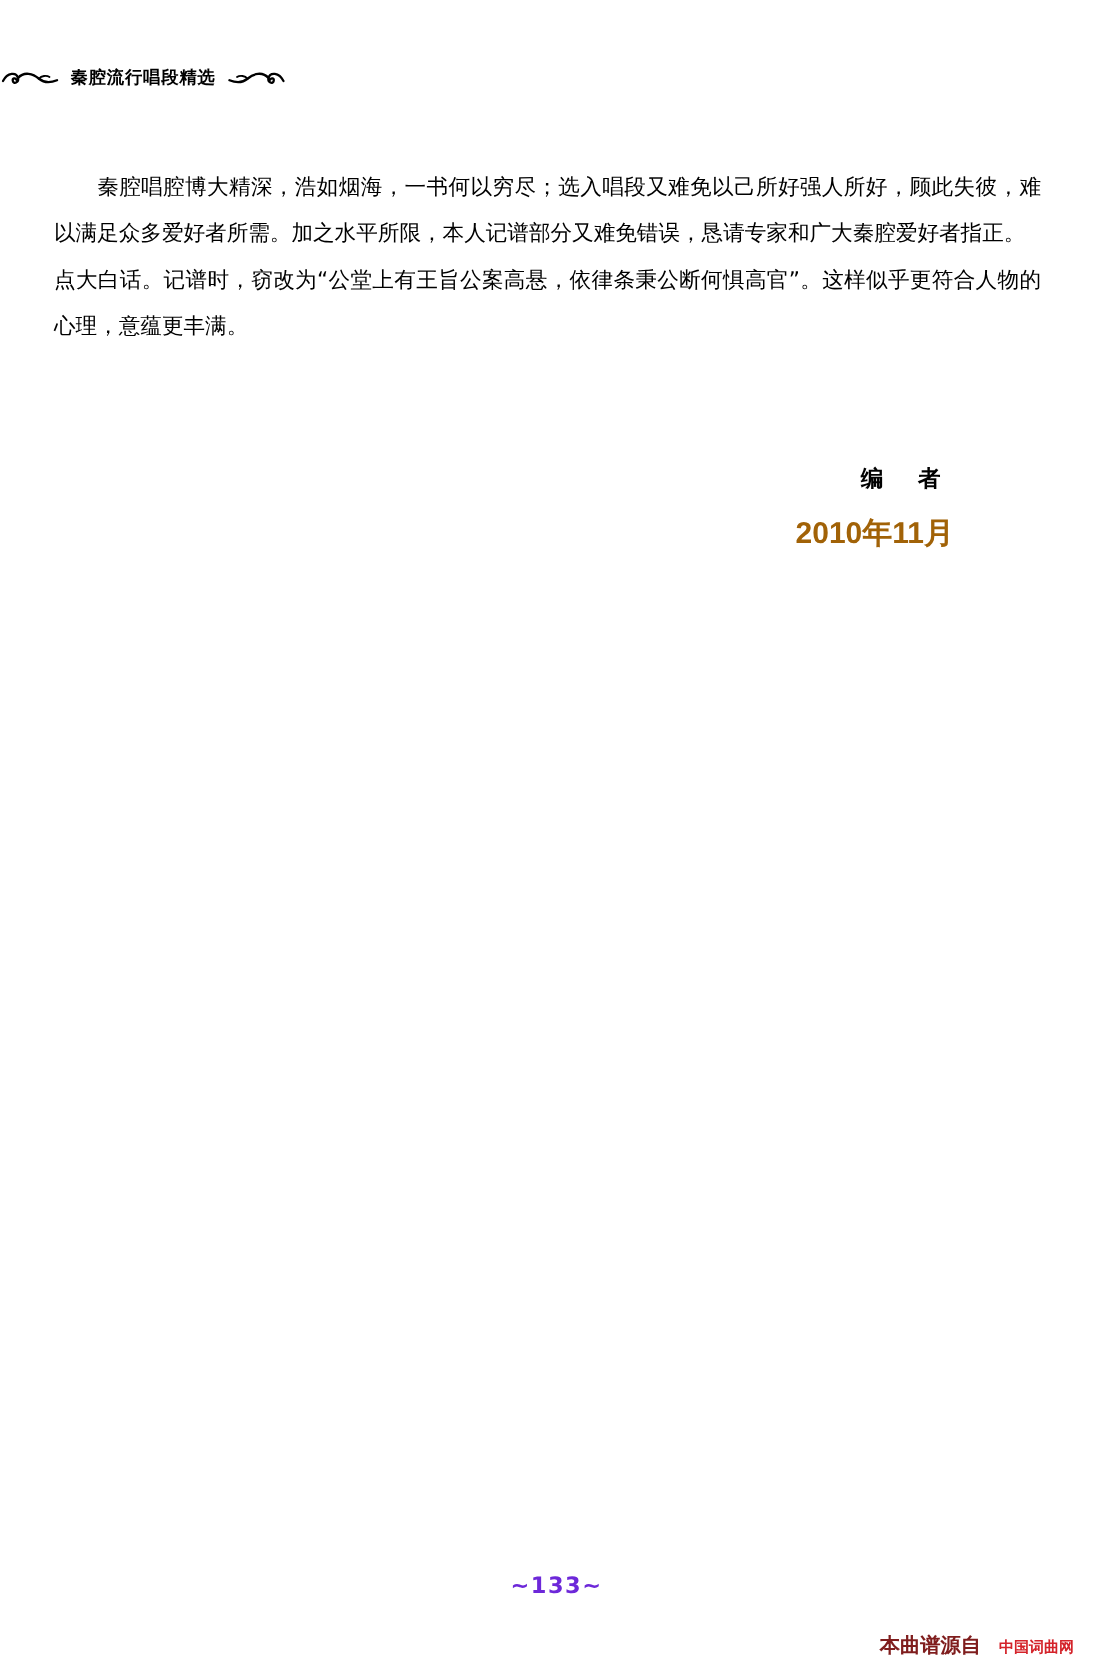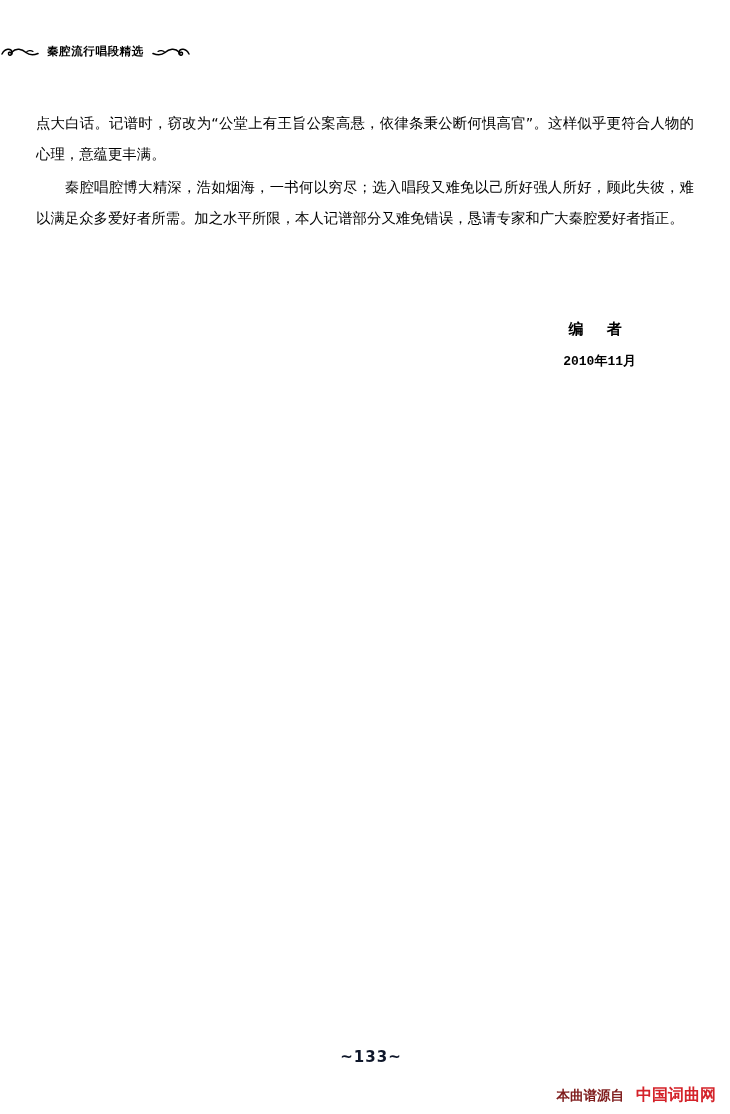--- a/index.html
+++ b/index.html
@@ -63,74 +63,74 @@
     margin: 0;
   }
   .para.indent {
     text-indent: 2em;
     margin-top: 2px;
   }
 
   
   .signoff {
     position: absolute;
-    top: 320px;
+    top: 310px;
     right: 94px;
-    text-align: center;
+    text-align: right;
   }
   .signoff-name {
     font-family: "DejaVu Sans", "Liberation Sans", sans-serif;
     font-size: 15px;
     font-weight: bold;
     letter-spacing: 9px;
     color: #000;
     white-space: nowrap;
   }
   .signoff-date {
-    font-family: Liberation Mono, monospace;
-    font-size: 13px;
+    font-family: Liberation Sans, sans-serif;
+    font-size: 20px;
     font-weight: bold;
-    color: #000000;
+    color: #a16207;
     margin-top: 13px;
     white-space: nowrap;
   }
 
   
   .page-number {
     position: absolute;
     top: 1048px;
     left: 12px;
     right: 0;
     text-align: center;
     font-family: "DejaVu Sans", "Liberation Sans", sans-serif;
     font-size: 15px;
     font-weight: bold;
     letter-spacing: 1px;
-    color: #0f172a;
+    color: #6d28d9;
   }
 
   
   .footer {
     position: absolute;
     bottom: 8px;
     right: 14px;
     display: flex;
     align-items: baseline;
     gap: 12px;
   }
   .footer-label {
     font-family: "DejaVu Sans", "Liberation Sans", sans-serif;
     font-size: 13.5px;
     font-weight: bold;
     color: #7f1d1d;
     white-space: nowrap;
   }
   .footer-link {
     font-family: "DejaVu Sans", "Liberation Sans", sans-serif;
-    font-size: 16px;
+    font-size: 10px;
     font-weight: bold;
     color: #d4232a;
     white-space: nowrap;
     text-decoration: none;
   }
 </style>
 </head>
 <body>
 
 <div class="page">
@@ -147,22 +147,22 @@
     <span class="orn">
       <svg viewBox="0 0 40 14" width="40" height="14" aria-hidden="true">
         <path d="M38 9 C35 3, 29 3, 28 7 C27.2 10, 31 11.5, 31.5 8.8 C31.8 7.2, 29.8 6.6, 29.2 8" fill="none" stroke="#000" stroke-width="1.5" stroke-linecap="round"></path>
         <path d="M28 7 C24 2.5, 18 4, 14 7.5 C11 10, 7 10.5, 2 8.5" fill="none" stroke="#000" stroke-width="1.6" stroke-linecap="round"></path>
         <path d="M14 7.5 C12.5 5.5, 9 5, 7 6.4" fill="none" stroke="#000" stroke-width="1.2" stroke-linecap="round"></path>
       </svg>
     </span>
   </div>
 
   <div class="body-text">
+    <p class="para indent">秦腔唱腔博大精深，浩如烟海，一书何以穷尽；选入唱段又难免以己所好强人所好，顾此失彼，难以满足众多爱好者所需。加之水平所限，本人记谱部分又难免错误，恳请专家和广大秦腔爱好者指正。</p>
     <p class="para">点大白话。记谱时，窃改为“公堂上有王旨公案高悬，依律条秉公断何惧高官”。这样似乎更符合人物的心理，意蕴更丰满。</p>
-    <p class="para indent">秦腔唱腔博大精深，浩如烟海，一书何以穷尽；选入唱段又难免以己所好强人所好，顾此失彼，难以满足众多爱好者所需。加之水平所限，本人记谱部分又难免错误，恳请专家和广大秦腔爱好者指正。</p>
   </div>
 
   <div class="signoff">
     <div class="signoff-name">编 者</div>
     <div class="signoff-date">2010年11月</div>
   </div>
 
   <div class="page-number">~133~</div>
 
   <div class="footer">

